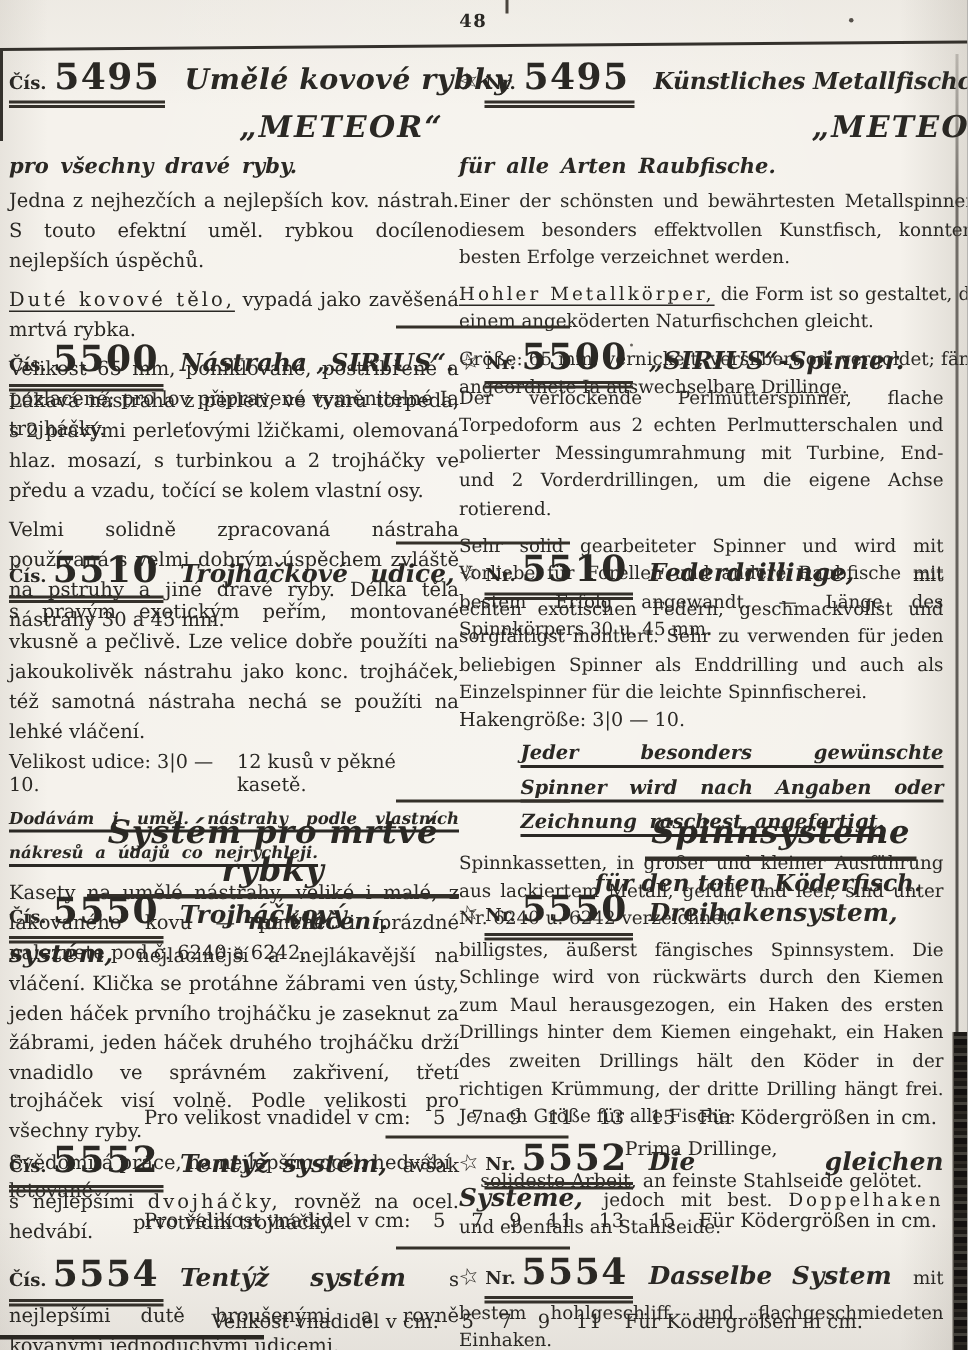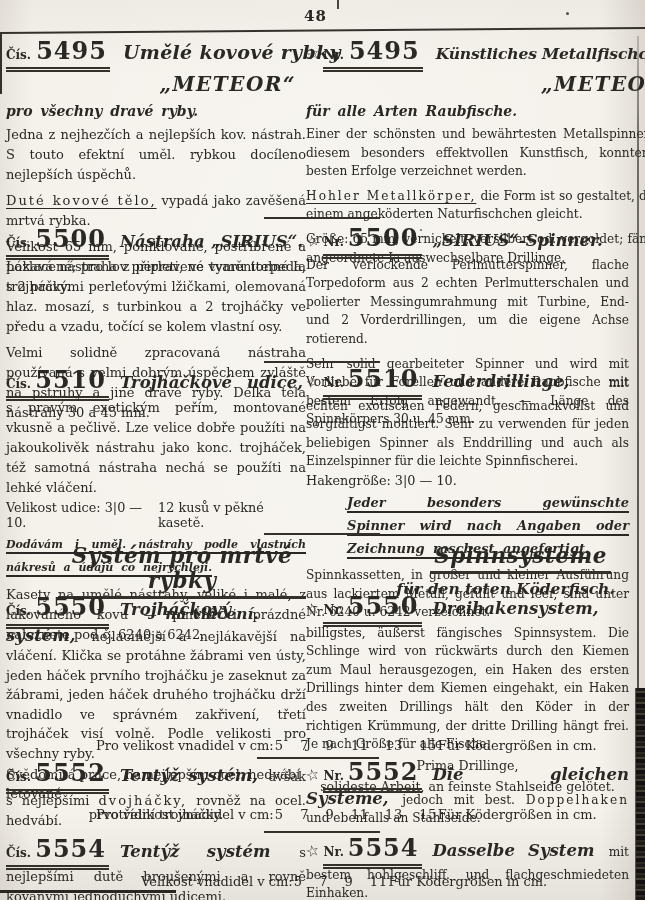--- a/index.html
+++ b/index.html
@@ -9,21 +9,21 @@
     font-family:"DejaVu Serif", serif; color:#2a2824;
   }
   #page::before{
     content:""; position:absolute; inset:0; pointer-events:none;
     background:
       radial-gradient(ellipse at 50% 35%, rgba(255,255,255,0.22), rgba(0,0,0,0) 65%),
       linear-gradient(90deg, rgba(110,100,85,0.10), rgba(0,0,0,0) 5%, rgba(0,0,0,0) 93%, rgba(90,80,65,0.14)),
       linear-gradient(180deg, rgba(120,110,95,0.06), rgba(0,0,0,0) 8%, rgba(0,0,0,0) 90%, rgba(90,80,70,0.10));
   }
   .pageno { position:absolute; top:7px; left:0; right:14px; text-align:center;
-    font-weight:bold; font-size:15px; letter-spacing:1px; }
+    font-weight:bold; font-size:12px; letter-spacing:1px; }
   .toprule { position:absolute; top:32px; left:0; width:100%; height:2px; background:#34312c;
     transform:rotate(-0.45deg); transform-origin:left center; }
   .leftedge { position:absolute; left:0; top:32px; width:2px; height:62px; background:#34312c; }
   .tick { position:absolute; left:337px; top:0; width:2px; height:9px; background:#4a453e; }
   .speck1 { position:absolute; left:566px; top:12px; width:3px; height:3px; border-radius:50%; background:#55504a; }
   .speck2 { position:absolute; left:420px; top:229px; width:2px; height:2px; border-radius:50%; background:#6a655e; }
   .rightline { position:absolute; right:6px; top:36px; width:2px; height:652px;
     background:linear-gradient(to bottom, rgba(70,65,58,0.25), rgba(55,50,45,0.65) 15%, rgba(45,42,38,0.8)); }
   .rightband { position:absolute; right:0; top:688px; width:9px; height:212px;
     background:repeating-linear-gradient(180deg,#1d1a17 0 3px,#43403a 3px 5px,#141110 5px 9px,#2e2a25 9px 11px);
@@ -73,21 +73,21 @@
 
   .midcol { text-align:center; }
   .mid-title { display:inline-block; font-style:italic; font-weight:bold; font-size:21.5px;
     letter-spacing:0.5px; border-bottom:3px solid #34302a; padding:0 4px 3px; }
   .midcol.cz { padding-left:52px; }
   .midcol.de { padding-left:106px; }
   .mid-sub { font-style:italic; font-weight:bold; font-size:15.5px; margin-top:5px; }
   .midcol.cz .mid-sub { padding-left:60px; }
   .midcol.de .mid-sub { padding-left:-0px; margin-left:-30px; }
 
-  .sizesrow { position:absolute; display:flex; gap:1px; align-items:baseline; font-size:13px; white-space:nowrap; }
+  .sizesrow { position:absolute; display:flex; gap:15px; align-items:baseline; font-size:13px; white-space:nowrap; }
   #sr5550 { top:738px; left:96px; }
   #sr5552 { top:807px; left:96px; }
   #sr5554 { top:874px; left:141px; }
   .sz-values { word-spacing:12px; letter-spacing:0.5px; }
 </style>
 </head>
 <body>
 
 <div id="page">
 

